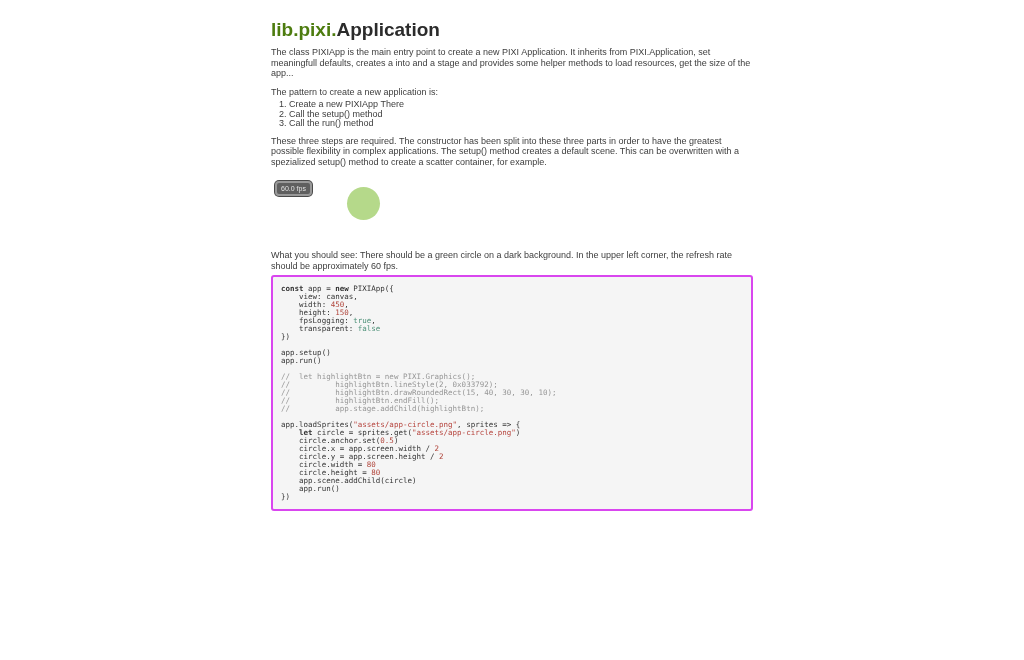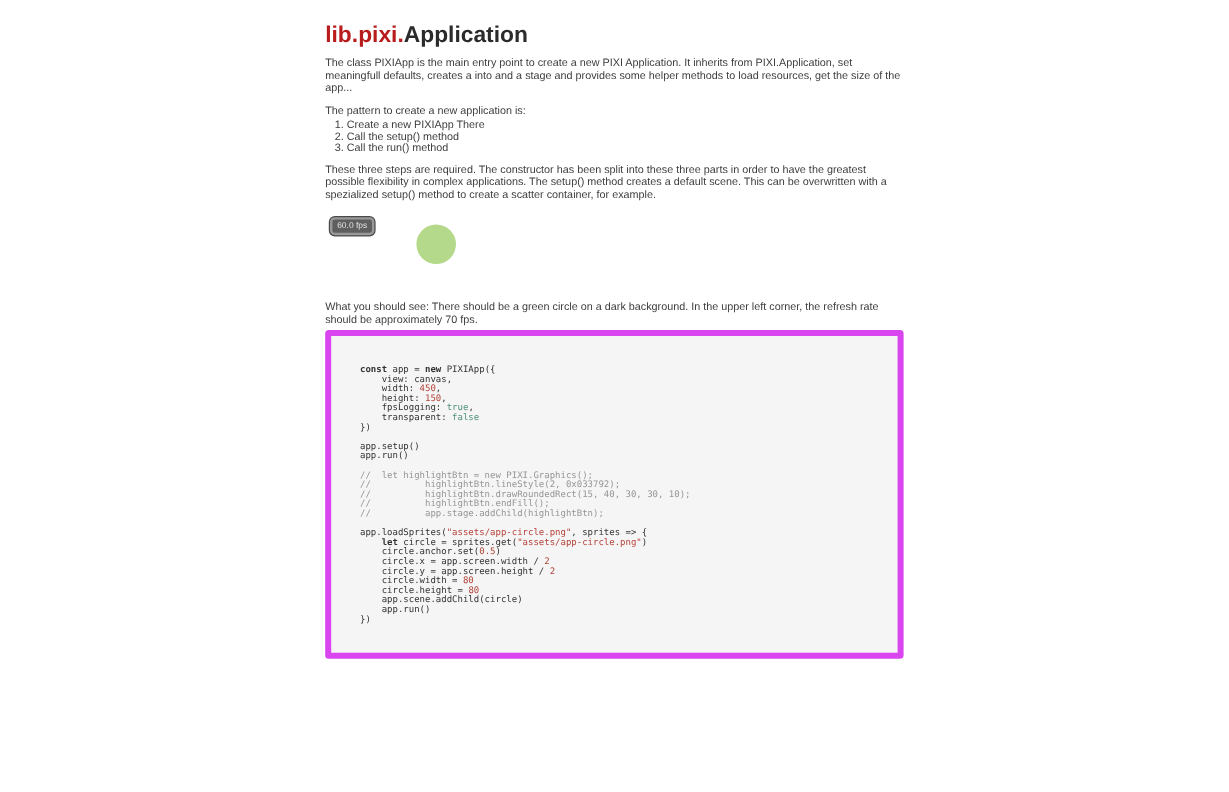--- a/index.html
+++ b/index.html
@@ -20,21 +20,21 @@
     line-height: 10.5px;
   }
   h1.title {
     font-size: 19px;
     line-height: 22px;
     margin: 3px 0 6px 0;
     font-weight: bold;
     color: #2b2b2b;
     letter-spacing: 0;
   }
-  h1.title .ns { color: #b91c1c; }
+  h1.title .ns { color: #4d7c0f; }
   p { margin: 0 0 8px 0; }
   p.lead { margin-bottom: 3px; }
   ol.steps {
     margin: 2px 0 7px 0;
     padding-left: 18px;
   }
   ol.steps li {
     line-height: 9.6px;
     margin: 0;
     padding: 0;
@@ -71,23 +71,23 @@
     top: 12px;
     width: 33px;
     height: 33px;
     border-radius: 50%;
     background: #b5d98a;
   }
   .see-note { margin: 0 0 4px 0; }
   pre.code {
     margin: 0;
     background: #f5f5f5;
-    border: 5px solid #d946ef;
+    border: 2px solid #d946ef;
     border-radius: 3px;
-    padding: 24px;
+    padding: 8px;
     font-family: "DejaVu Sans Mono", monospace;
     font-size: 7.5px;
     line-height: 8px;
     color: #333333;
     overflow: hidden;
   }
   .code-line { white-space: pre; min-height: 8px; }
   .tok-k { font-weight: bold; color: #333333; }
   .tok-n { color: #b0443a; }
   .tok-s { color: #b5423b; }
@@ -113,17 +113,17 @@
 
   <p>These three steps are required. The constructor has been split into these three parts in order to have the greatest possible flexibility in complex applications. The setup() method creates a default scene. This can be overwritten with a spezialized setup() method to create a scatter container, for example.</p>
 
 
 
   <div class="demo">
     <div class="fps-badge"><span>60.0 fps</span></div>
     <div class="green-circle"></div>
   </div>
 
-  <p class="see-note">What you should see: There should be a green circle on a dark background. In the upper left corner, the refresh rate should be approximately 70 fps.</p>
+  <p class="see-note">What you should see: There should be a green circle on a dark background. In the upper left corner, the refresh rate should be approximately 60 fps.</p>
 
   <pre class="code" id="code-block"><div class="code-line"><span class="tok-k">const</span><span> app = </span><span class="tok-k">new</span><span> PIXIApp({</span></div><div class="code-line"><span>    view: canvas,</span></div><div class="code-line"><span>    width: </span><span class="tok-n">450</span><span>,</span></div><div class="code-line"><span>    height: </span><span class="tok-n">150</span><span>,</span></div><div class="code-line"><span>    fpsLogging: </span><span class="tok-l">true</span><span>,</span></div><div class="code-line"><span>    transparent: </span><span class="tok-l">false</span></div><div class="code-line"><span>})</span></div><div class="code-line">&nbsp;</div><div class="code-line"><span>app.setup()</span></div><div class="code-line"><span>app.run()</span></div><div class="code-line">&nbsp;</div><div class="code-line"><span class="tok-c">//  let highlightBtn = new PIXI.Graphics();</span></div><div class="code-line"><span class="tok-c">//          highlightBtn.lineStyle(2, 0x033792);</span></div><div class="code-line"><span class="tok-c">//          highlightBtn.drawRoundedRect(15, 40, 30, 30, 10);</span></div><div class="code-line"><span class="tok-c">//          highlightBtn.endFill();</span></div><div class="code-line"><span class="tok-c">//          app.stage.addChild(highlightBtn);</span></div><div class="code-line">&nbsp;</div><div class="code-line"><span>app.loadSprites(</span><span class="tok-s">"assets/app-circle.png"</span><span>, sprites =&gt; {</span></div><div class="code-line"><span>    </span><span class="tok-k">let</span><span> circle = sprites.get(</span><span class="tok-s">"assets/app-circle.png"</span><span>)</span></div><div class="code-line"><span>    circle.anchor.set(</span><span class="tok-n">0.5</span><span>)</span></div><div class="code-line"><span>    circle.x = app.screen.width / </span><span class="tok-n">2</span></div><div class="code-line"><span>    circle.y = app.screen.height / </span><span class="tok-n">2</span></div><div class="code-line"><span>    circle.width = </span><span class="tok-n">80</span></div><div class="code-line"><span>    circle.height = </span><span class="tok-n">80</span></div><div class="code-line"><span>    app.scene.addChild(circle)</span></div><div class="code-line"><span>    app.run()</span></div><div class="code-line"><span>})</span></div></pre>
 
 </div>
 
 </body></html>

